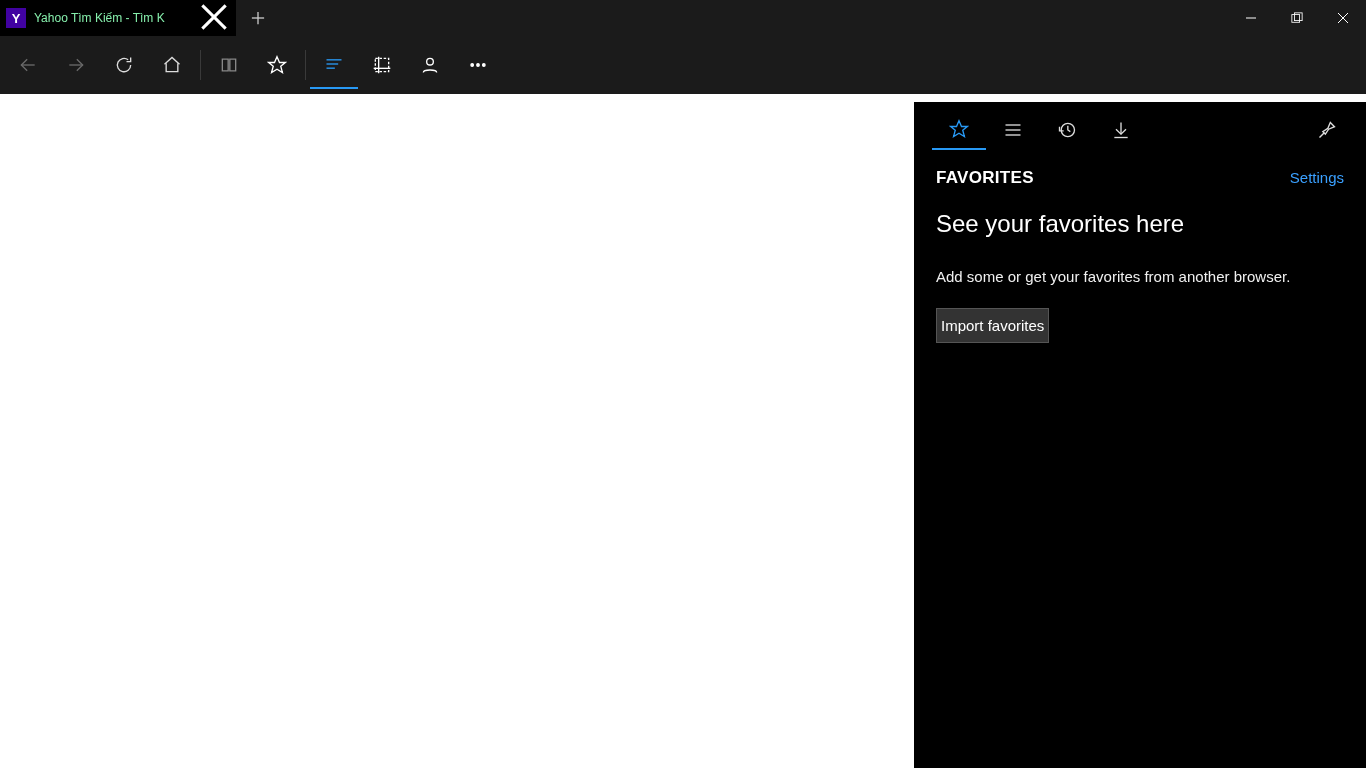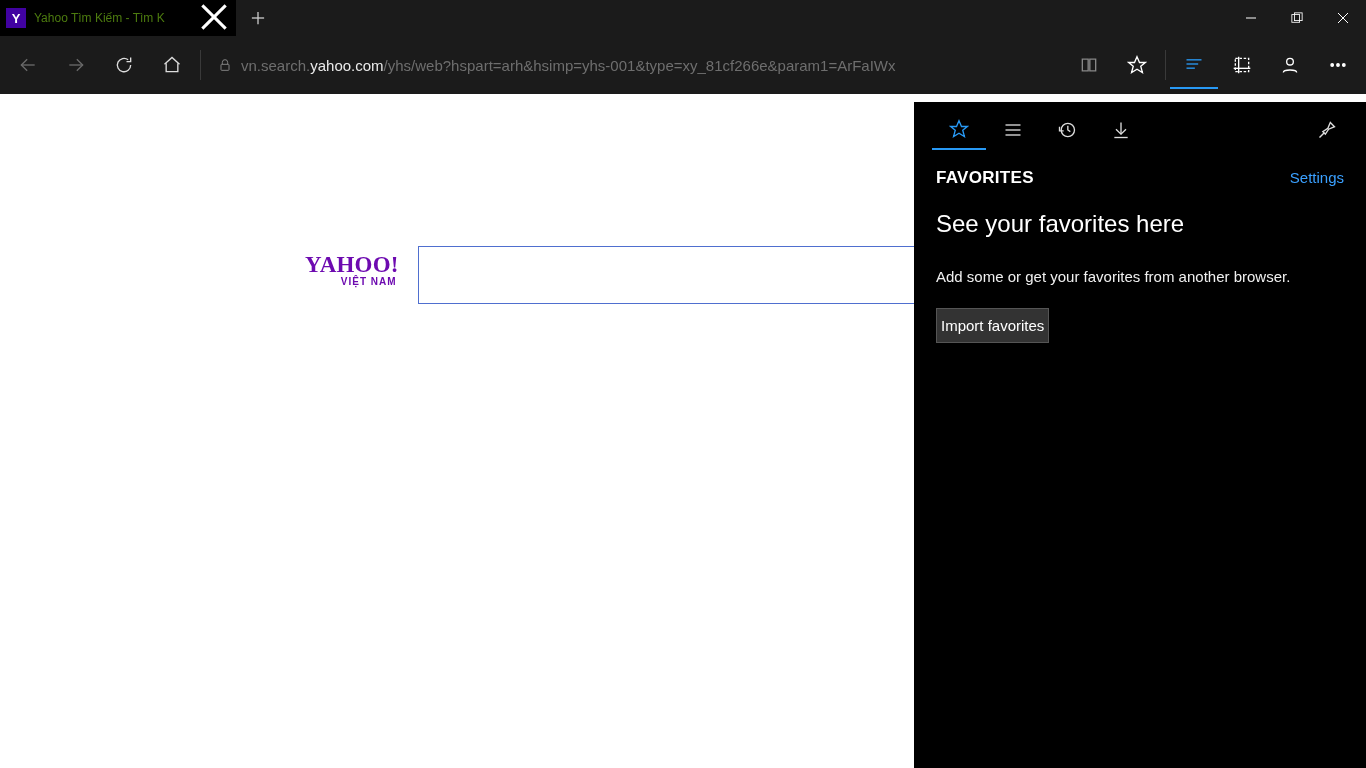--- a/index.html
+++ b/index.html
@@ -2,21 +2,21 @@
 <html><head>
 <meta charset="utf-8">
 <style>
   * { margin: 0; padding: 0; box-sizing: border-box; }
   html, body { width: 1366px; height: 768px; font-family: "Segoe UI", Arial, sans-serif; overflow: hidden; background: #fff; }
 
   
   .titlebar { height: 36px; background: #1b1b1b; display: flex; align-items: stretch; }
   .tab { display: flex; align-items: center; background: #000; width: 236px; padding: 0 8px 0 6px; color: #ddd; font-size: 12px; overflow: hidden; white-space: nowrap; }
   .tab-favicon { width: 20px; height: 20px; background: #4102a1; color: #fff; font-weight: 700; font-size: 13px; display: flex; align-items: center; justify-content: center; margin-right: 8px; }
-  .tab-title { flex: 1; overflow: hidden; text-overflow: ellipsis; color: #4d7c0f; }
+  .tab-title { flex: 1; overflow: hidden; text-overflow: ellipsis; color: #86efac; }
   .tab-close { width: 28px; text-align: center; color: #fff; }
   .newtab { width: 44px; display: flex; align-items: center; justify-content: center; color: #ccc; font-size: 18px; }
   .title-spacer { flex: 1; }
   .winbtn { width: 46px; display: flex; align-items: center; justify-content: center; color: #fff; }
   .winbtn svg { width: 12px; height: 12px; stroke: #fff; stroke-width: 1; fill: none; }
 
   
   .toolbar { height: 58px; background: #1b1b1b; display: flex; align-items: center; padding: 0 4px; border-bottom: 0; }
   .tbtn { width: 48px; height: 48px; display: flex; align-items: center; justify-content: center; color: #bbb; }
   .tbtn.dim { color: #6a6a6a; }
@@ -113,31 +113,20 @@
         <polyline points="20,3 20,8 15,8" fill="none"></polyline>
       </svg>
   </div>
   <div class="tbtn" style="color:#ddd">
     <svg viewBox="0 0 24 24">
         <path d="M3 11l9-8 9 8"></path>
         <path d="M5 10v10h14V10"></path>
       </svg>
   </div>
   <div class="sep"></div>
-  <div class="addr">
-    <span class="lock">
-      <svg viewBox="0 0 24 24" width="16" height="16">
-          <rect x="6" y="11" width="12" height="9" rx="1" stroke="#888" stroke-width="1.4" fill="none"></rect>
-          <path d="M8 11V8a4 4 0 0 1 8 0v3" stroke="#888" stroke-width="1.4" fill="none"></path>
-        </svg>
-    </span>
-    <span class="url">
-      <span>vn.search.</span><span class="dom">yahoo.com</span><span>/yhs/web?hspart=arh&amp;hsimp=yhs-001&amp;type=xy_81cf266e&amp;param1=ArFaIWx</span>
-    </span>
-  </div>
   <div class="tbtn" style="color:#888">
     <svg viewBox="0 0 24 24">
         <path d="M4 5h7v14H4zM13 5h7v14h-7z"></path>
       </svg>
   </div>
   <div class="tbtn" style="color:#fff">
     <svg viewBox="0 0 24 24">
         <polygon points="12,2 15,9 22,9 16.5,13.5 18.5,21 12,17 5.5,21 7.5,13.5 2,9 9,9"></polygon>
       </svg>
   </div>
@@ -166,27 +155,20 @@
     <svg viewBox="0 0 24 24">
         <circle cx="5" cy="12" r="1.5" fill="#fff"></circle>
         <circle cx="12" cy="12" r="1.5" fill="#fff"></circle>
         <circle cx="19" cy="12" r="1.5" fill="#fff"></circle>
       </svg>
   </div>
 </div>
 
 <div class="content">
 
-  <div class="yahoo-area">
-    <span class="yahoo-logo">
-      <span class="big">YAHOO!</span>
-      <span class="sub">VIỆT NAM</span>
-    </span>
-    <input class="yahoo-input" style="">
-  </div>
 
   <div class="hub">
     <div class="hub-tabs">
       <div class="hub-tab active">
         <svg viewBox="0 0 24 24">
             <polygon points="12,2 15,9 22,9 16.5,13.5 18.5,21 12,17 5.5,21 7.5,13.5 2,9 9,9"></polygon>
           </svg>
       </div>
       <div class="hub-tab">
         <svg viewBox="0 0 24 24">

